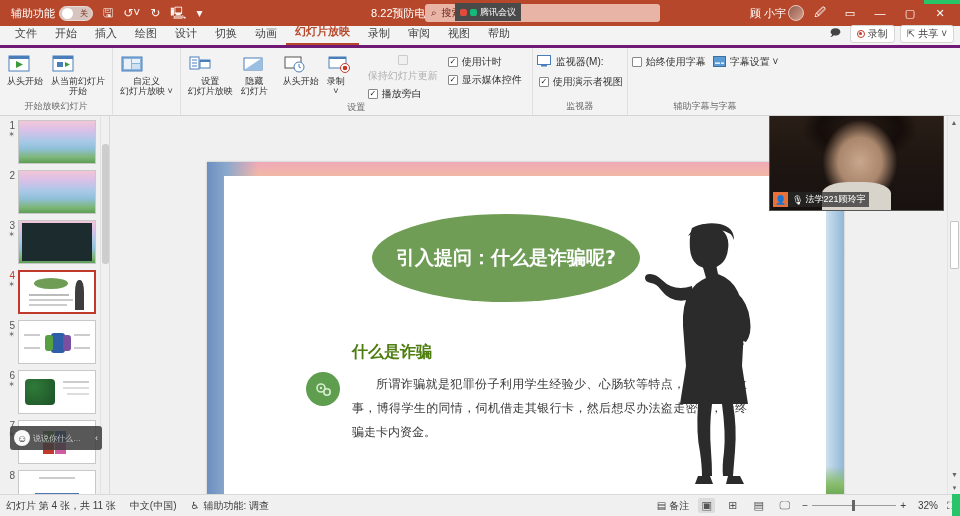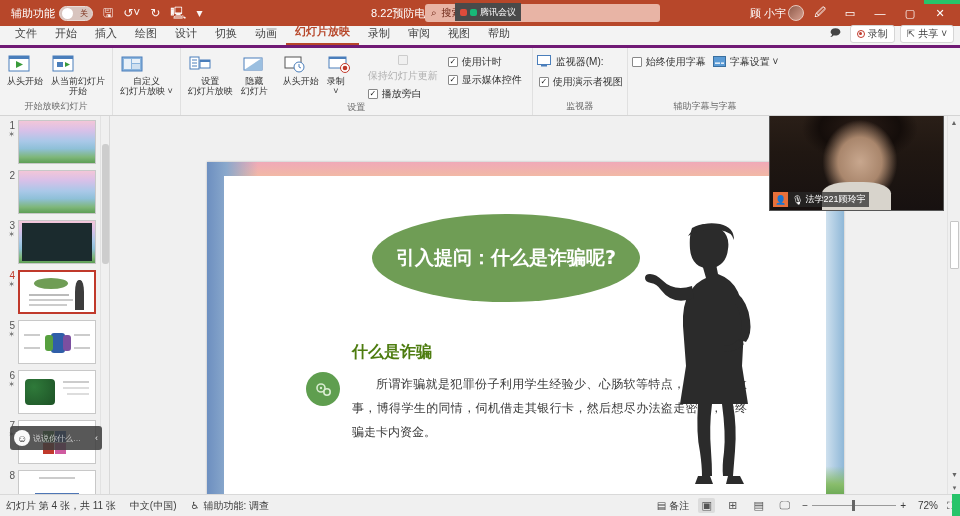--- a/index.html
+++ b/index.html
@@ -654,18 +654,18 @@
     <span class="viewicon active">▣</span>
     <span class="viewicon">⊞</span>
     <span class="viewicon">▤</span>
     <span class="viewicon">🖵</span>
     <span class="zoomline">
       <span>−</span>
       <span class="zslider">
         <span class="zknob"></span>
       </span>
       <span>+</span>
-      <span class="zpct">72%</span>
+      <span class="zpct">32%</span>
     </span>
     <span>⛶</span>
   </span>
   <span class="greenstrip"></span>
 </div>
 
 </body></html>

